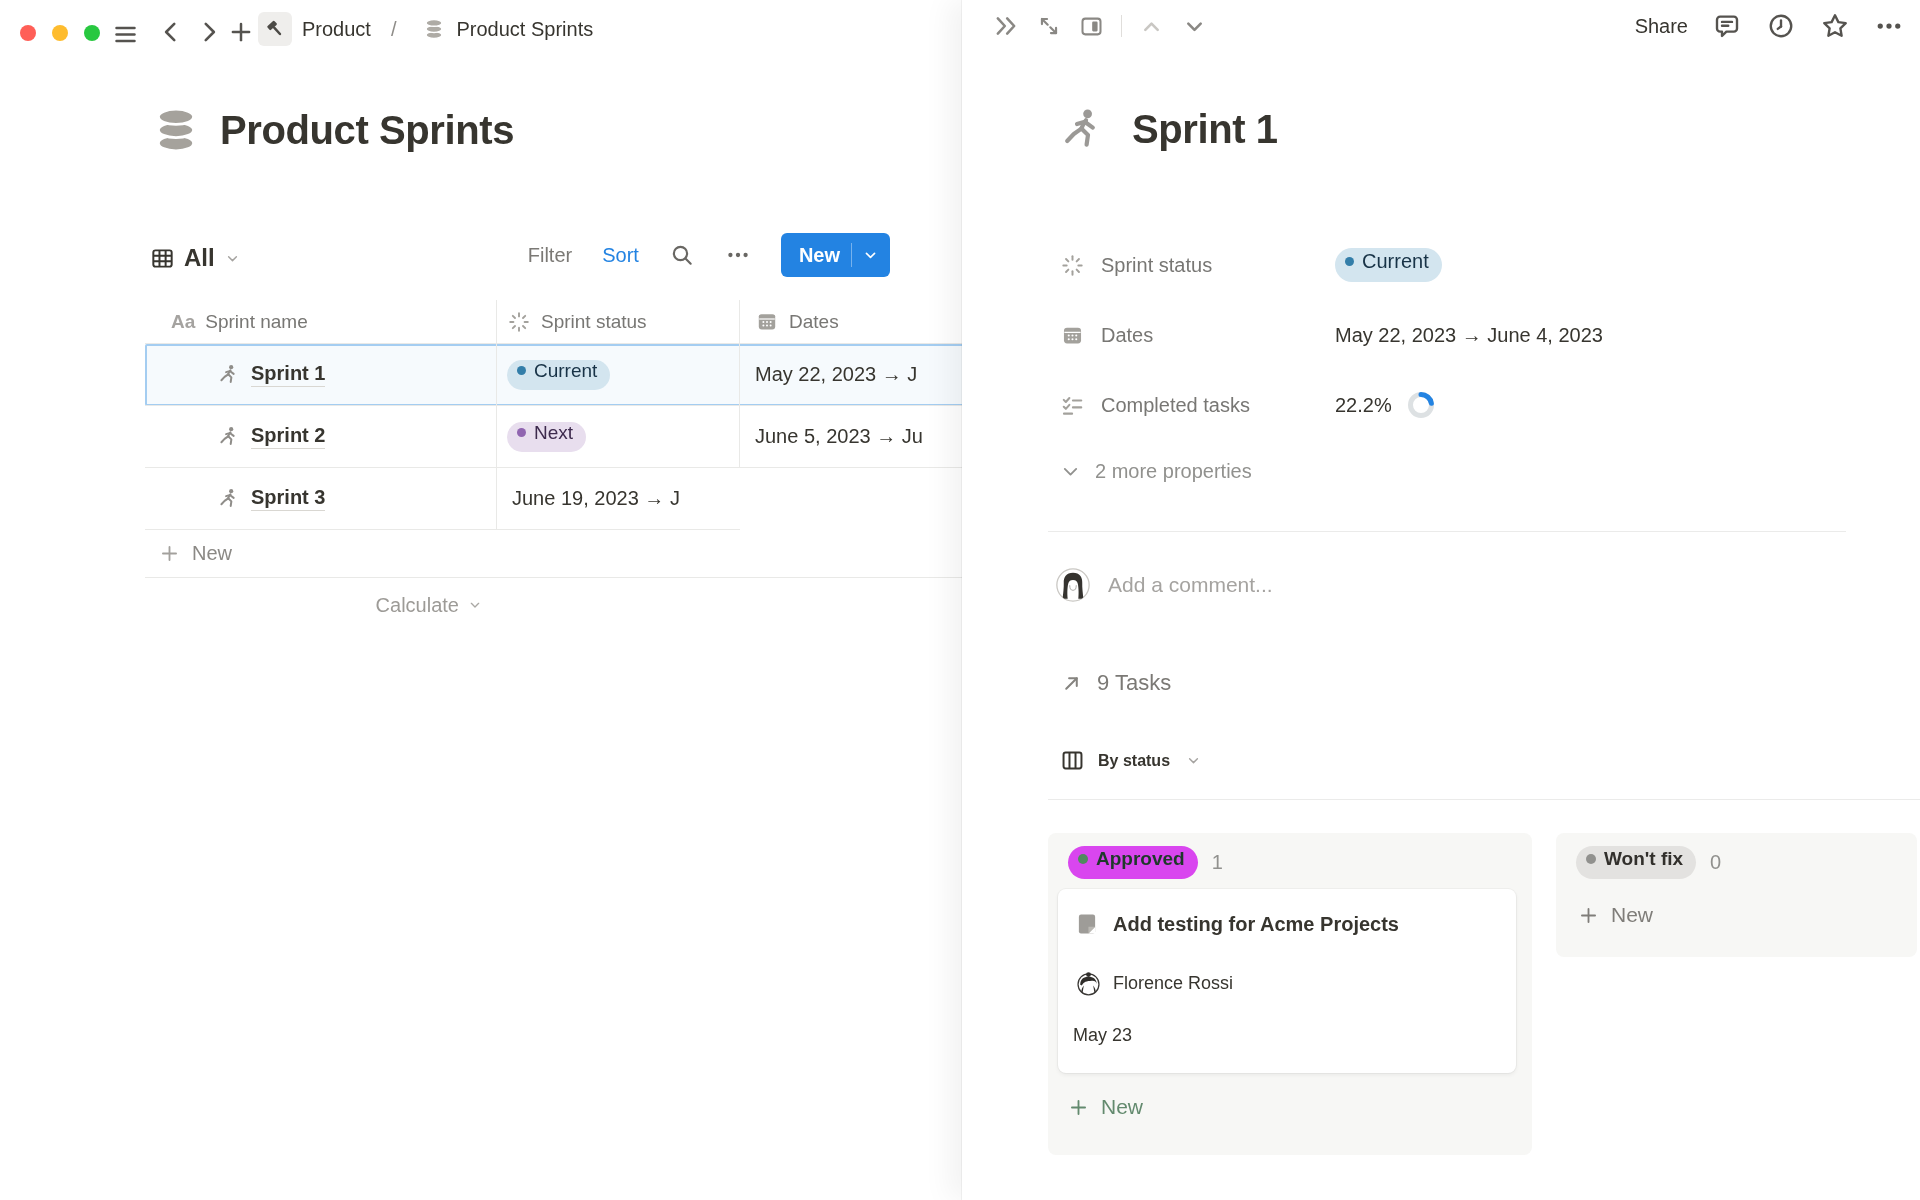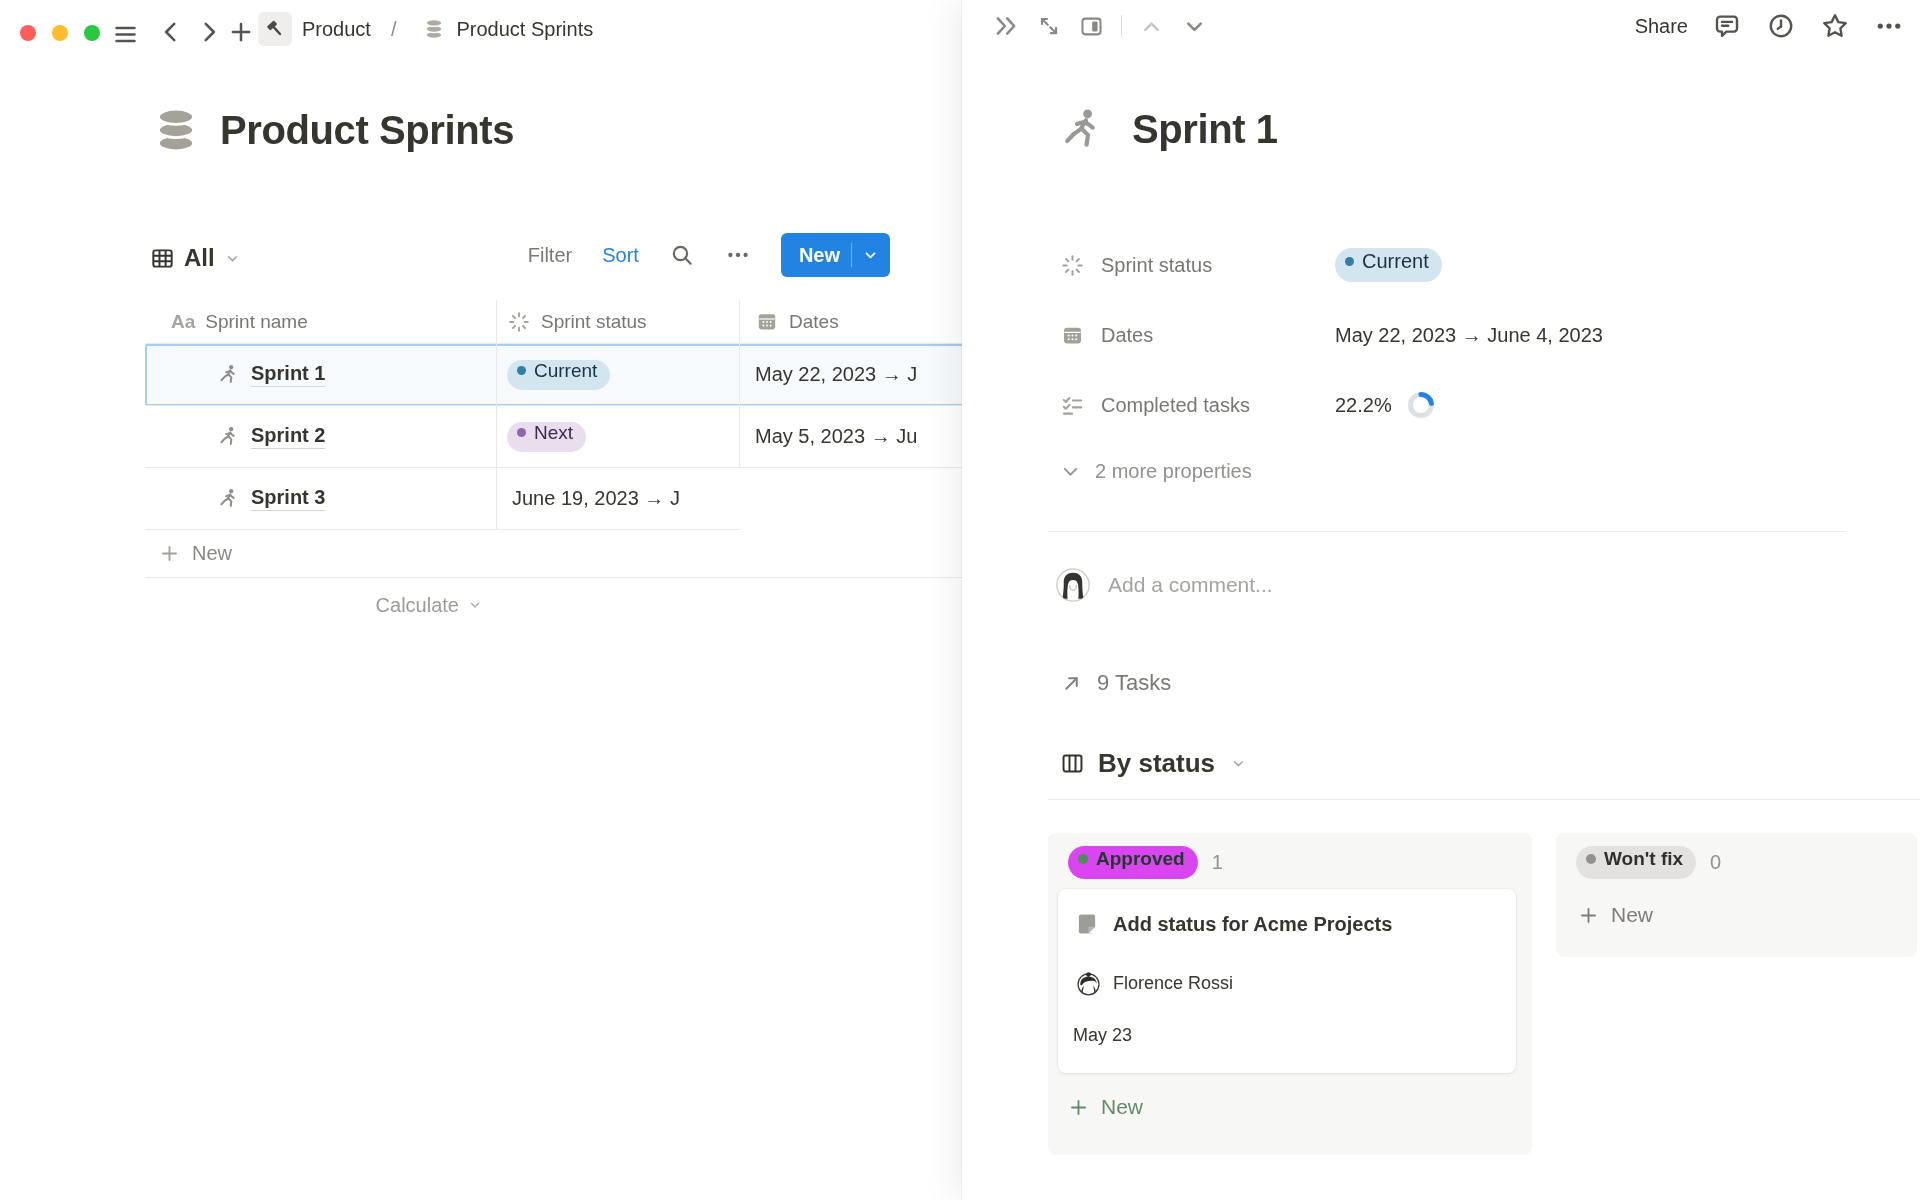--- a/index.html
+++ b/index.html
@@ -77,21 +77,21 @@
   .prop-label { width:275px; display:flex; align-items:center; gap:16px; color:#787774; font-size:20px; }
   .prop-value { font-size:20px; color:#37352f; display:flex; align-items:center; }
   .prop .pill { height:34px; border-radius:17px; font-size:20px; }
   .ring { margin-left:14px; }
   .more-props { top:460px; left:98px; gap:14px; color:#91918e; font-size:20px; }
   .pdivider { left:86px; right:74px; height:1px; background:#ebebea; }
   .comment-row { top:568px; left:94px; gap:18px; }
   .comment-ph { font-size:21px; color:#a5a3a0; }
   .tasks-row { top:670px; left:98px; gap:14px; color:#7b7975; font-size:22px; font-weight:500; }
   .bystatus-row { top:748px; left:98px; gap:13px; }
-  .bystatus-label { font-size:26px; font-weight:600; color:#37352f; }
+  .bystatus-label { font-size:16px; font-weight:600; color:#37352f; }
 
   .group { background:#f7f7f5; border-radius:8px; }
   .g1 { left:86px; top:833px; width:484px; height:322px; }
   .g2 { left:594px; top:833px; width:361px; height:124px; }
   .ghead { top:13px; left:20px; gap:14px; }
   .gcount { color:#91918e; font-size:20px; }
   .card { left:10px; top:56px; width:458px; height:184px; background:#fff; border-radius:8px;
           box-shadow:0 0 0 1px rgba(15,15,15,.035), 0 2px 4px rgba(15,15,15,.06); }
   .card-title-row { top:22px; left:16px; gap:13px; }
   .card-title { font-size:20px; font-weight:600; color:#37352f; }
@@ -304,21 +304,21 @@
       </span>
       <span class="row-name">Sprint 2</span>
     </div>
     <div class="cell c-stat">
         <span class="pill pill-purple">
           <span class="dot"></span>
           <span>Next</span>
         </span>
       </div>
     <div class="cell c-date">
-        <span class="dates-text">May 5, 2023 → Ju</span>
+        <span class="dates-text">June 5, 2023 → Ju</span>
       </div>
   </div>
 
   <div class="trow tr">
     <div class="cell c-name">
       <span style="color:#8f8d89;">
         <svg width="23" height="23" viewBox="0 0 24 24">
             <circle cx="14.8" cy="4.4" r="2.2" fill="currentColor"></circle>
             <g fill="none" stroke="currentColor" stroke-width="2.1" stroke-linecap="round" stroke-linejoin="round">
               <path d="M14 7.6 C13 9 12.2 10.3 11.7 11.8"></path>
@@ -579,21 +579,21 @@
       <span class="gcount">1</span>
     </div>
 
     <div class="abs card">
       <div class="abs flex card-title-row">
         <svg width="26" height="26" viewBox="0 0 24 24">
             <rect x="4.5" y="3.2" width="15" height="17.6" rx="2" fill="#9e9c98"></rect>
             <path d="M19.5 14.6 V20.8 H13.3 Z" fill="#fff"></path>
             <path d="M13.3 20.8 L19.5 14.6 L13.3 14.6 Z" fill="#bab8b3"></path>
           </svg>
-        <span class="card-title">Add status for Acme Projects</span>
+        <span class="card-title">Add testing for Acme Projects</span>
       </div>
       <div class="abs flex card-assignee">
         <span>
           <svg width="25" height="25" viewBox="0 0 32 32">
               <defs>
                 <clipPath id="avc2">
                   <circle cx="16" cy="17" r="13.4"></circle>
                 </clipPath>
               </defs>
               <circle cx="16" cy="17" r="13.4" fill="#fff" stroke="#3a3835" stroke-width="1.6"></circle>

